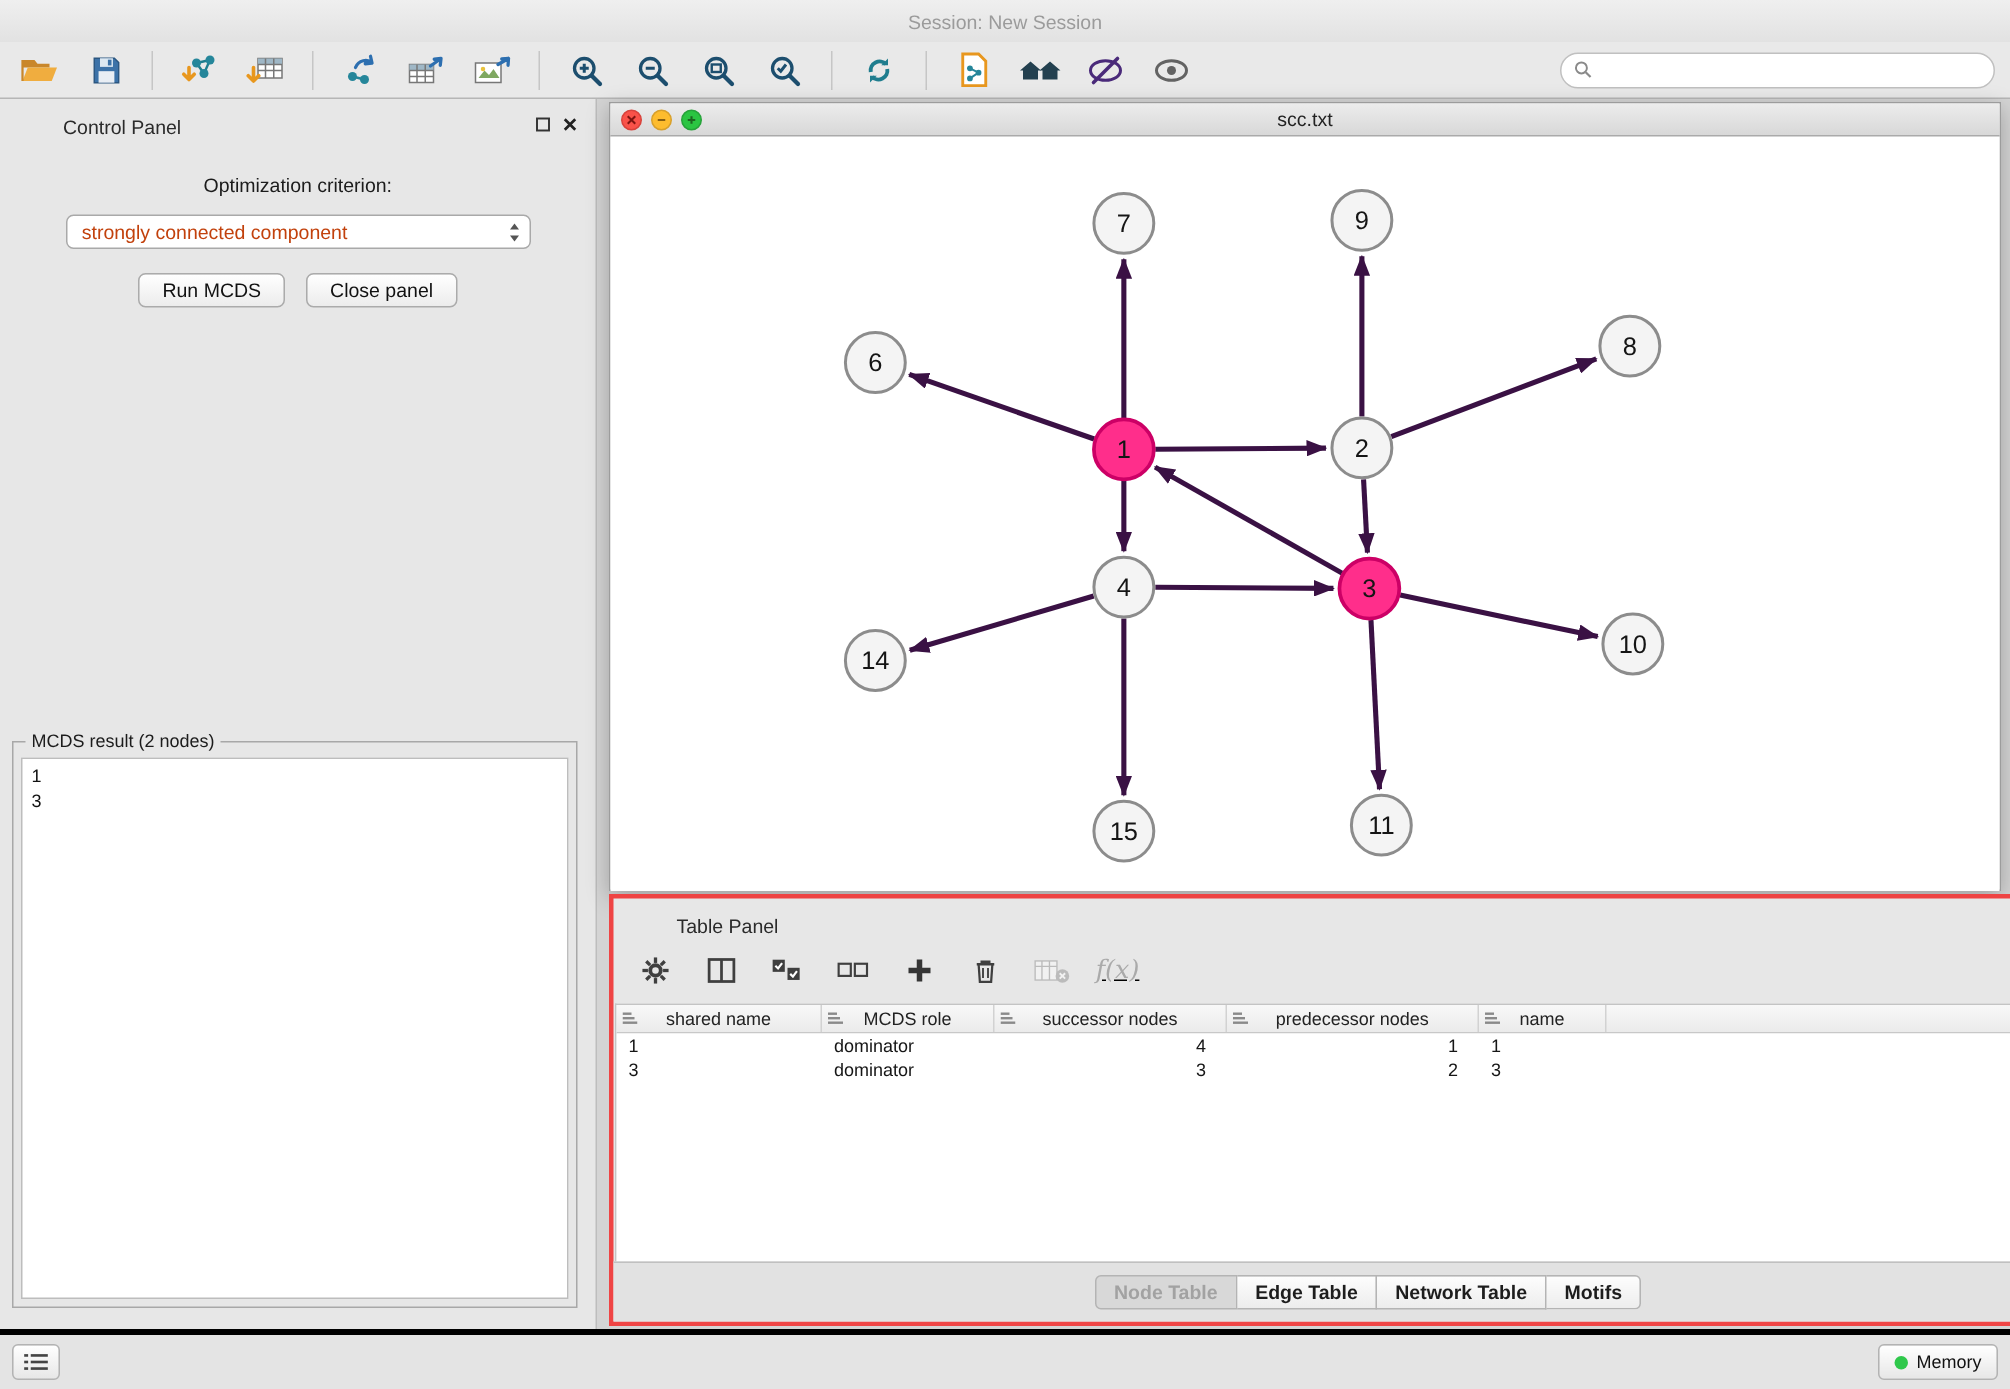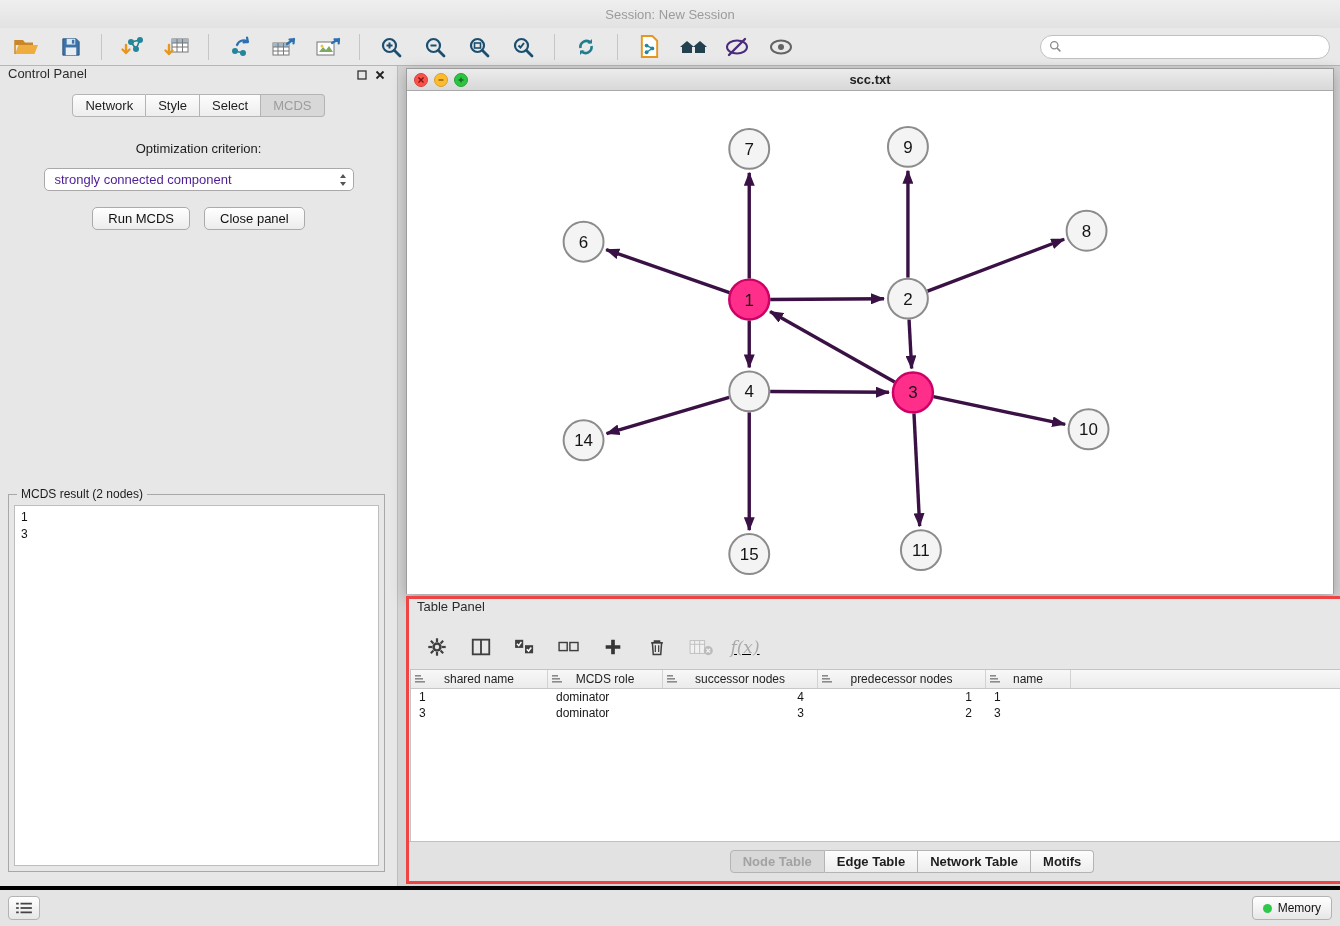--- a/index.html
+++ b/index.html
@@ -12,47 +12,47 @@
   .tbtn { width:32px; height:30px; display:flex; align-items:center; justify-content:center; cursor:pointer; }
   .tb-sep { width:1px; height:26px; background:#c6c6c6; margin:0 3px; }
   .search-field { margin-left:auto; width:290px; height:24px; background:#fff; border:1px solid #c0c0c0; border-radius:12px; display:flex; align-items:center; padding:0 8px; gap:5px; }
   .search-field input { border:none; outline:none; flex:1; font-size:12px; font-family:"Liberation Sans",sans-serif; background:transparent; }
 
   
   .workspace { position:relative; height:820px; background:#d4d4d4; }
 
   
   .control-panel { position:absolute; left:0; top:0; width:398px; height:820px; background:#e7e7e7; border-right:1px solid #bdbdbd; }
-  .panel-header { height:26px; display:flex; align-items:flex-start; padding:0 8px; font-size:13px; color:#2b2b2b; }
+  .panel-header { height:26px; display:flex; align-items:flex-end; padding:0 8px; font-size:13px; color:#2b2b2b;margin-left:34px; }
   .panel-header .spacer { flex:1; }
   .ph-btn { width:18px; height:18px; display:flex; align-items:center; justify-content:center; cursor:pointer; }
   .seg-tabs { display:flex; justify-content:center; margin-top:2px; }
   .seg-tab { font-size:13px; color:#1d1d1d; background:linear-gradient(#fdfdfd,#ededed); border:1px solid #b4b4b4; border-left:none; padding:3px 12px; cursor:pointer; white-space:nowrap; }
   .seg-tab:first-child { border-left:1px solid #b4b4b4; border-radius:4px 0 0 4px; }
   .seg-tab:last-child { border-radius:0 4px 4px 0; }
   .seg-tab.active { background:#d8d8d8; color:#9c9c9c; }
   .cp-content { padding-top:24px; text-align:center; }
   .opt-label { font-size:13px; color:#1c1c1c; margin-bottom:12px; }
   .dropdown { width:310px; height:23px; margin:0 auto 16px; background:#fff; border:1px solid #a9a9a9; border-radius:5px; display:flex; align-items:center; padding:0 6px 0 10px; cursor:pointer; }
-  .dropdown .dd-text { flex:1; text-align:left; font-size:13px; color:#4c1d95; }
+  .dropdown .dd-text { flex:1; text-align:left; font-size:13px; color:#c2410c; }
   .btn-row { display:flex; justify-content:center; gap:14px; }
   .push-btn { font-size:13px; color:#111; background:linear-gradient(#ffffff,#ececec); border:1px solid #ababab; border-radius:5px; padding:3px 15px; cursor:pointer; font-family:"Liberation Sans",sans-serif; }
   .fieldset { position:absolute; left:8px; right:12px; top:428px; height:378px; border:1px solid #a8a8a8; }
   .fieldset .legend { position:absolute; top:-8px; left:8px; background:#e7e7e7; padding:0 4px; font-size:12px; color:#1c1c1c; }
   .result-box { position:absolute; left:5px; right:5px; top:10px; bottom:5px; background:#fff; border:1px solid #bdbdbd; text-align:left; padding:3px 6px; overflow:hidden; }
   .result-line { font-size:12px; color:#111; line-height:17px; }
 
   
   .network-window { position:absolute; left:406px; top:2px; width:928px; height:526px; background:#fff; border:1px solid #9c9c9c; box-shadow:0 4px 14px rgba(0,0,0,.25); }
   .nw-titlebar { height:22px; background:linear-gradient(#ececec,#d8d8d8); border-bottom:1px solid #aaa; display:flex; align-items:center; padding:0 7px; position:relative; }
   .tl { width:14px; height:14px; border-radius:50%; display:inline-flex; align-items:center; justify-content:center; margin-right:6px; cursor:pointer; }
   .tl.red { background:#f95249; border:1px solid #d8433c; }
   .tl.yellow { background:#fdbc2e; border:1px solid #d8a02b; }
   .tl.green { background:#2bc542; border:1px solid #27a33a; }
-  .nw-title { position:absolute; left:0; right:0; text-align:center; font-size:13px; font-weight:bold; color:#222; pointer-events:none; }
+  .nw-title { position:absolute; left:0; right:0; text-align:center; font-size:13px; font-weight:normal; color:#222; pointer-events:none; }
   .nw-canvas { width:926px; height:503px; background:#fff; }
 
   
   .table-panel { position:absolute; left:406px; top:530px; width:1012px; height:288px; background:#e7e7e7; border:3px solid #ef4444; display:flex; flex-direction:column; }
   .tp-toolbar { height:44px; display:flex; align-items:center; gap:16px; padding:0 14px;text-decoration:underline; }
   .tp-btn { display:flex; align-items:center; justify-content:center; width:28px; height:28px; cursor:pointer; }
   .tp-btn.disabled { cursor:default; }
   .fx-label { font-family:"DejaVu Serif", serif; font-style:italic; font-size:17px; color:#aaa; }
   .table-area { flex:1; display:flex; flex-direction:column; margin:0 1px; background:#fff; border:1px solid #c4c4c4; border-bottom:none; overflow:hidden; }
   .thead { display:flex; height:19px; background:linear-gradient(#f8f8f8,#ebebeb); border-bottom:1px solid #c8c8c8; }
@@ -234,26 +234,20 @@
             <svg viewBox="0 0 10 10" width="10" height="10">
               <rect x="1" y="1" width="8" height="8" fill="none" stroke="#333" stroke-width="1.3"></rect>
             </svg>
           </span>
         <span class="ph-btn">
             <svg viewBox="0 0 10 10" width="10" height="10">
               <path d="M1.5 1.5l7 7m0-7l-7 7" stroke="#222" stroke-width="1.8"></path>
             </svg>
           </span>
       </div>
-      <div class="seg-tabs">
-          <div class="seg-tab">Network</div>
-          <div class="seg-tab">Style</div>
-          <div class="seg-tab">Select</div>
-          <div class="seg-tab active">MCDS</div>
-        </div>
       <div class="cp-content">
         <div class="opt-label">Optimization criterion:</div>
         <div class="dropdown">
           <span class="dd-text">strongly connected component</span>
           <svg viewBox="0 0 8 14" width="8" height="14">
               <path d="M4 1L7 5H1z" fill="#555"></path>
               <path d="M4 13L1 9h6z" fill="#555"></path>
             </svg>
         </div>
         <div class="btn-row">

